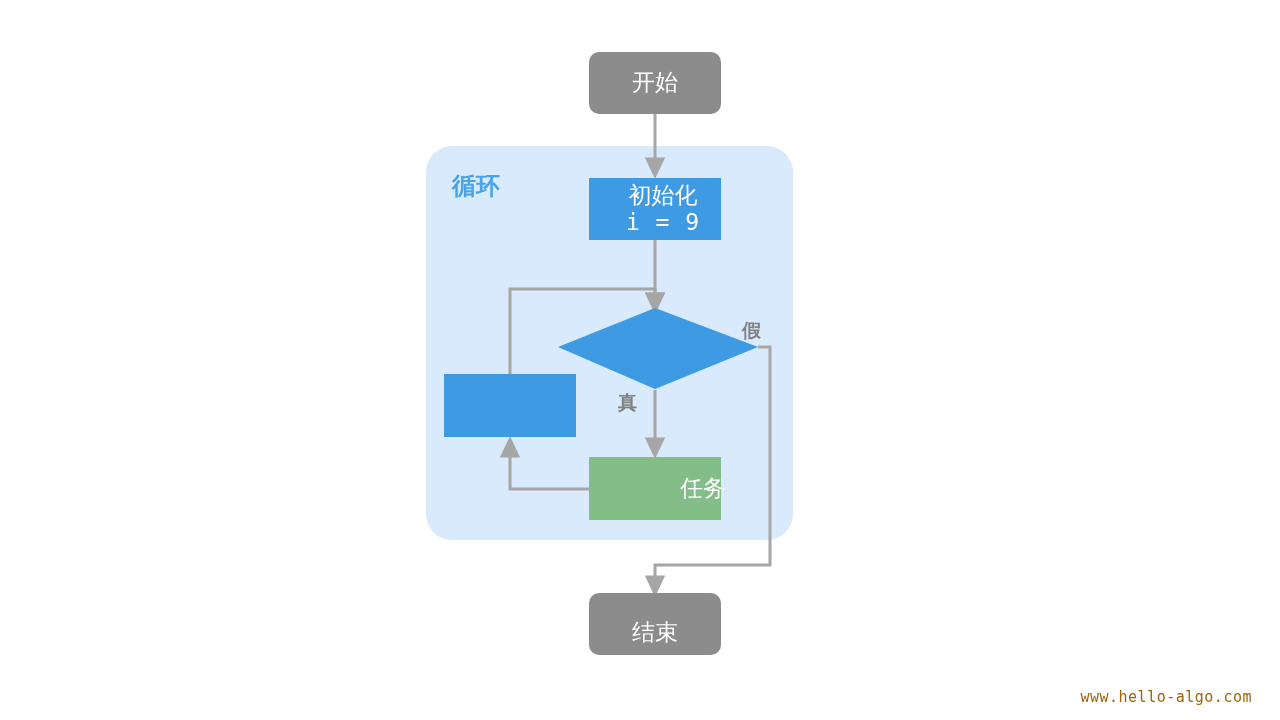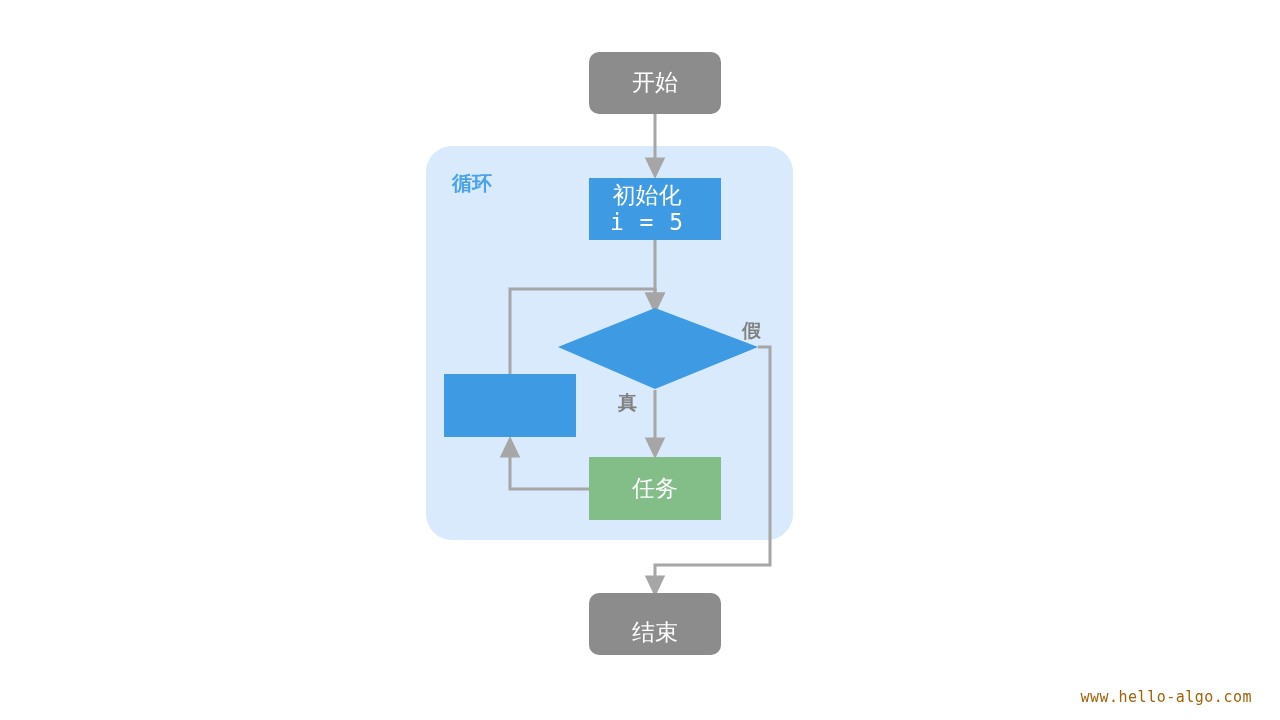--- a/index.html
+++ b/index.html
@@ -45,21 +45,21 @@
   .edge-label {
     position: absolute;
     font-family: "DejaVu Sans", "Liberation Sans", sans-serif;
     font-size: 19px;
     font-weight: bold;
     color: #808080;
   }
   .group-label {
     position: absolute;
     font-family: "DejaVu Sans", "Liberation Sans", sans-serif;
-    font-size: 20px;
+    font-size: 24px;
     font-weight: bold;
     color: #4aa3e8;
   }
   .watermark {
     position: absolute;
     right: 28px;
     bottom: 14px;
     font-family: "DejaVu Sans Mono", "Liberation Mono", monospace;
     font-size: 15px;
     color: #a16207;
@@ -104,28 +104,28 @@
 
     <rect x="589" y="593" width="132" height="62" rx="10" ry="10" fill="#8c8c8c"></rect>
   </svg>
 
   <div class="group-label" style="left:452px; top:170px;">循环</div>
 
   <div class="node-label" style="left:589px; top:52px; width:132px; height:62px;">
     <span class="cjk">开始</span>
   </div>
 
-  <div class="node-label" style="left:581px; top:178px; width:132px; height:62px;">
+  <div class="node-label" style="left:597px; top:178px; width:132px; height:62px;">
     <span class="cjk">初始化</span>
-    <span class="mono">i = 5</span>
+    <span class="mono">i = 9</span>
   </div>
 
 
 
-  <div class="node-label" style="left:589px; top:457px; width:132px; height:63px;">
+  <div class="node-label" style="left:589px; top:457px; width:132px; height:63px;padding-left:48px;">
     <span class="cjk">任务</span>
   </div>
 
   <div class="node-label" style="left:589px; top:593px; width:132px; height:80px;">
     <span class="cjk">结束</span>
   </div>
 
   <div class="edge-label" style="left:618px; top:390px;">真</div>
   <div class="edge-label" style="left:742px; top:318px;">假</div>
 

